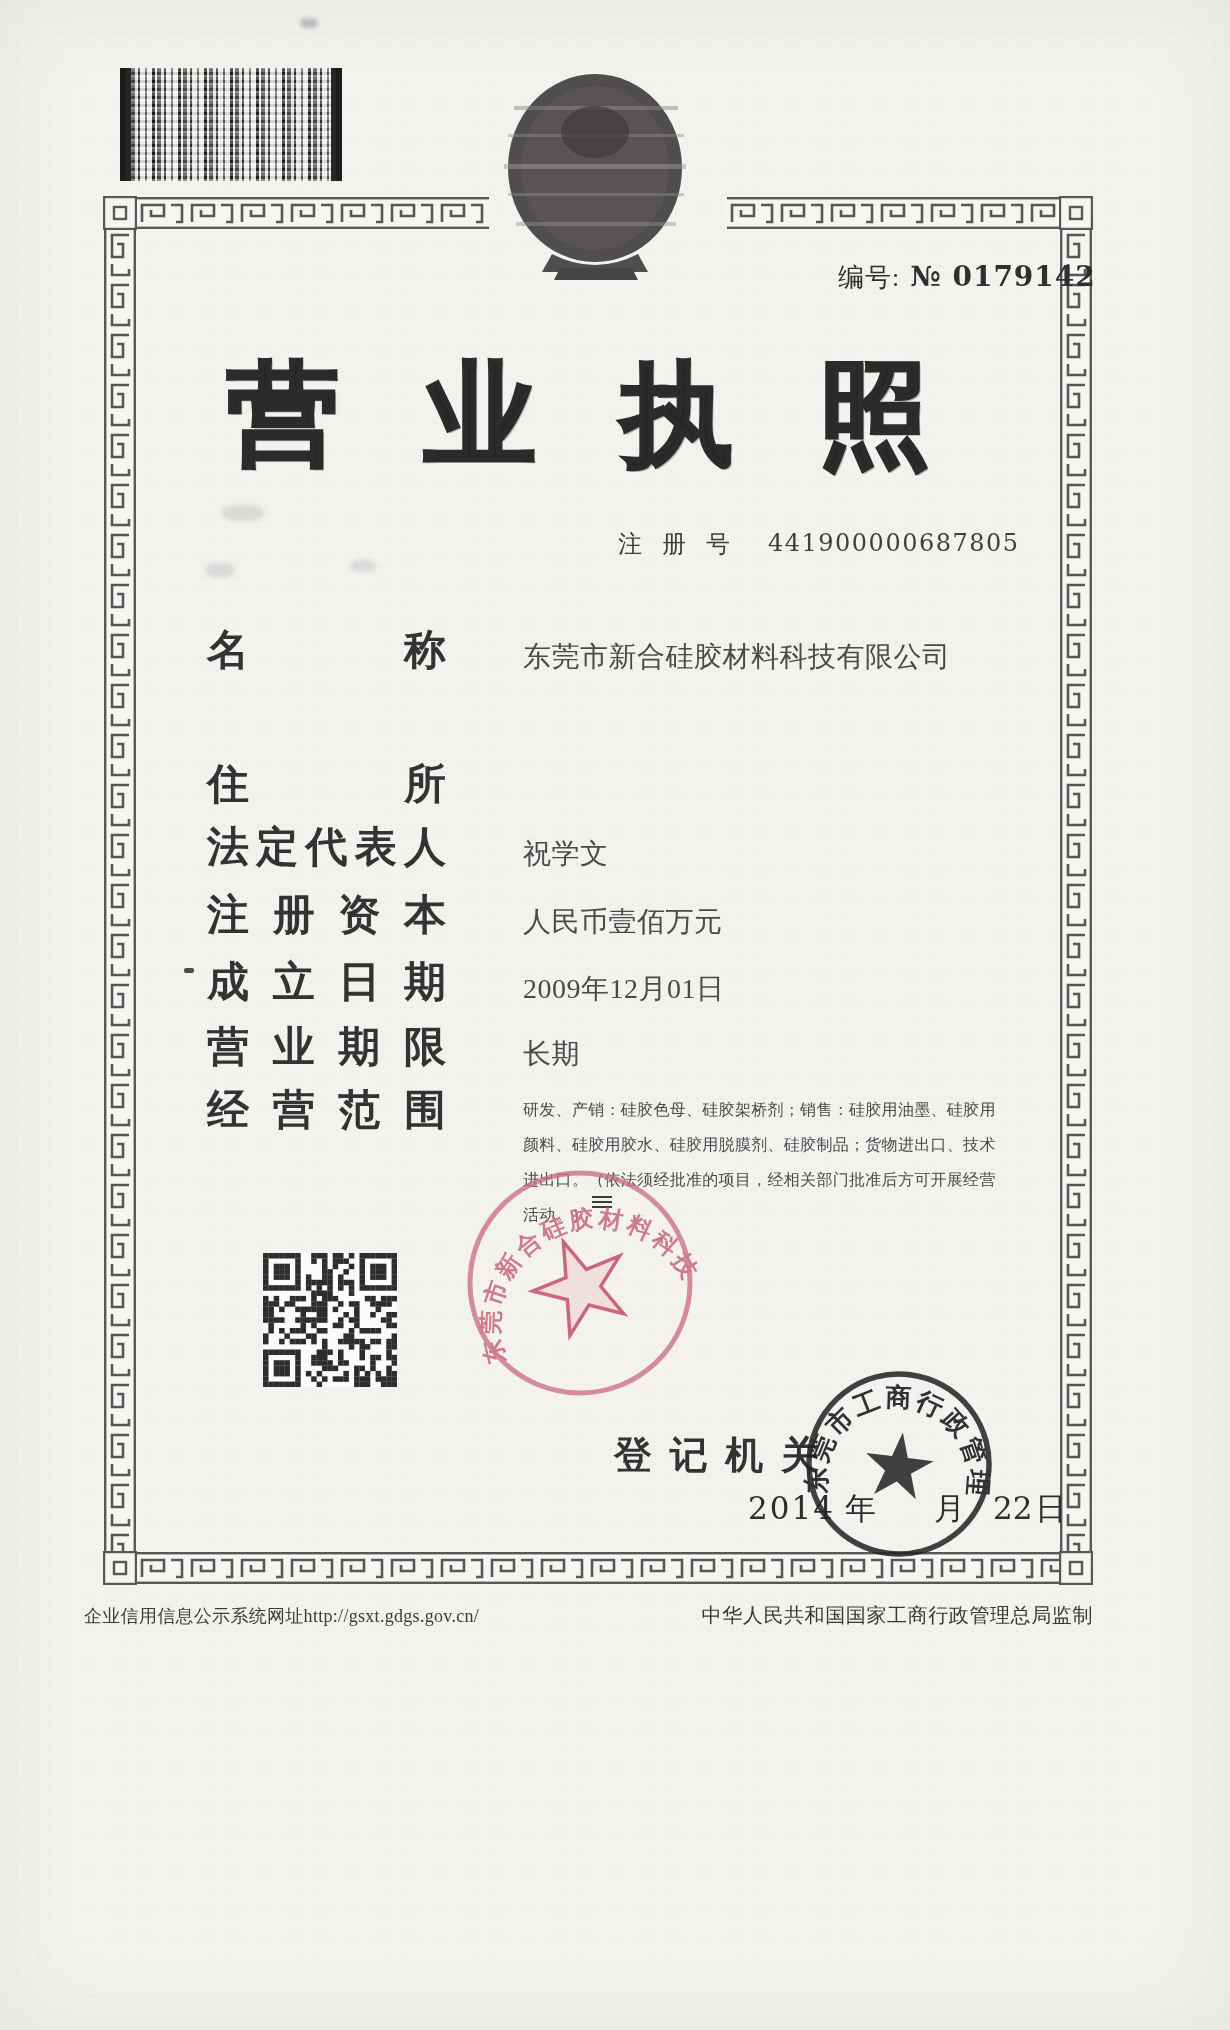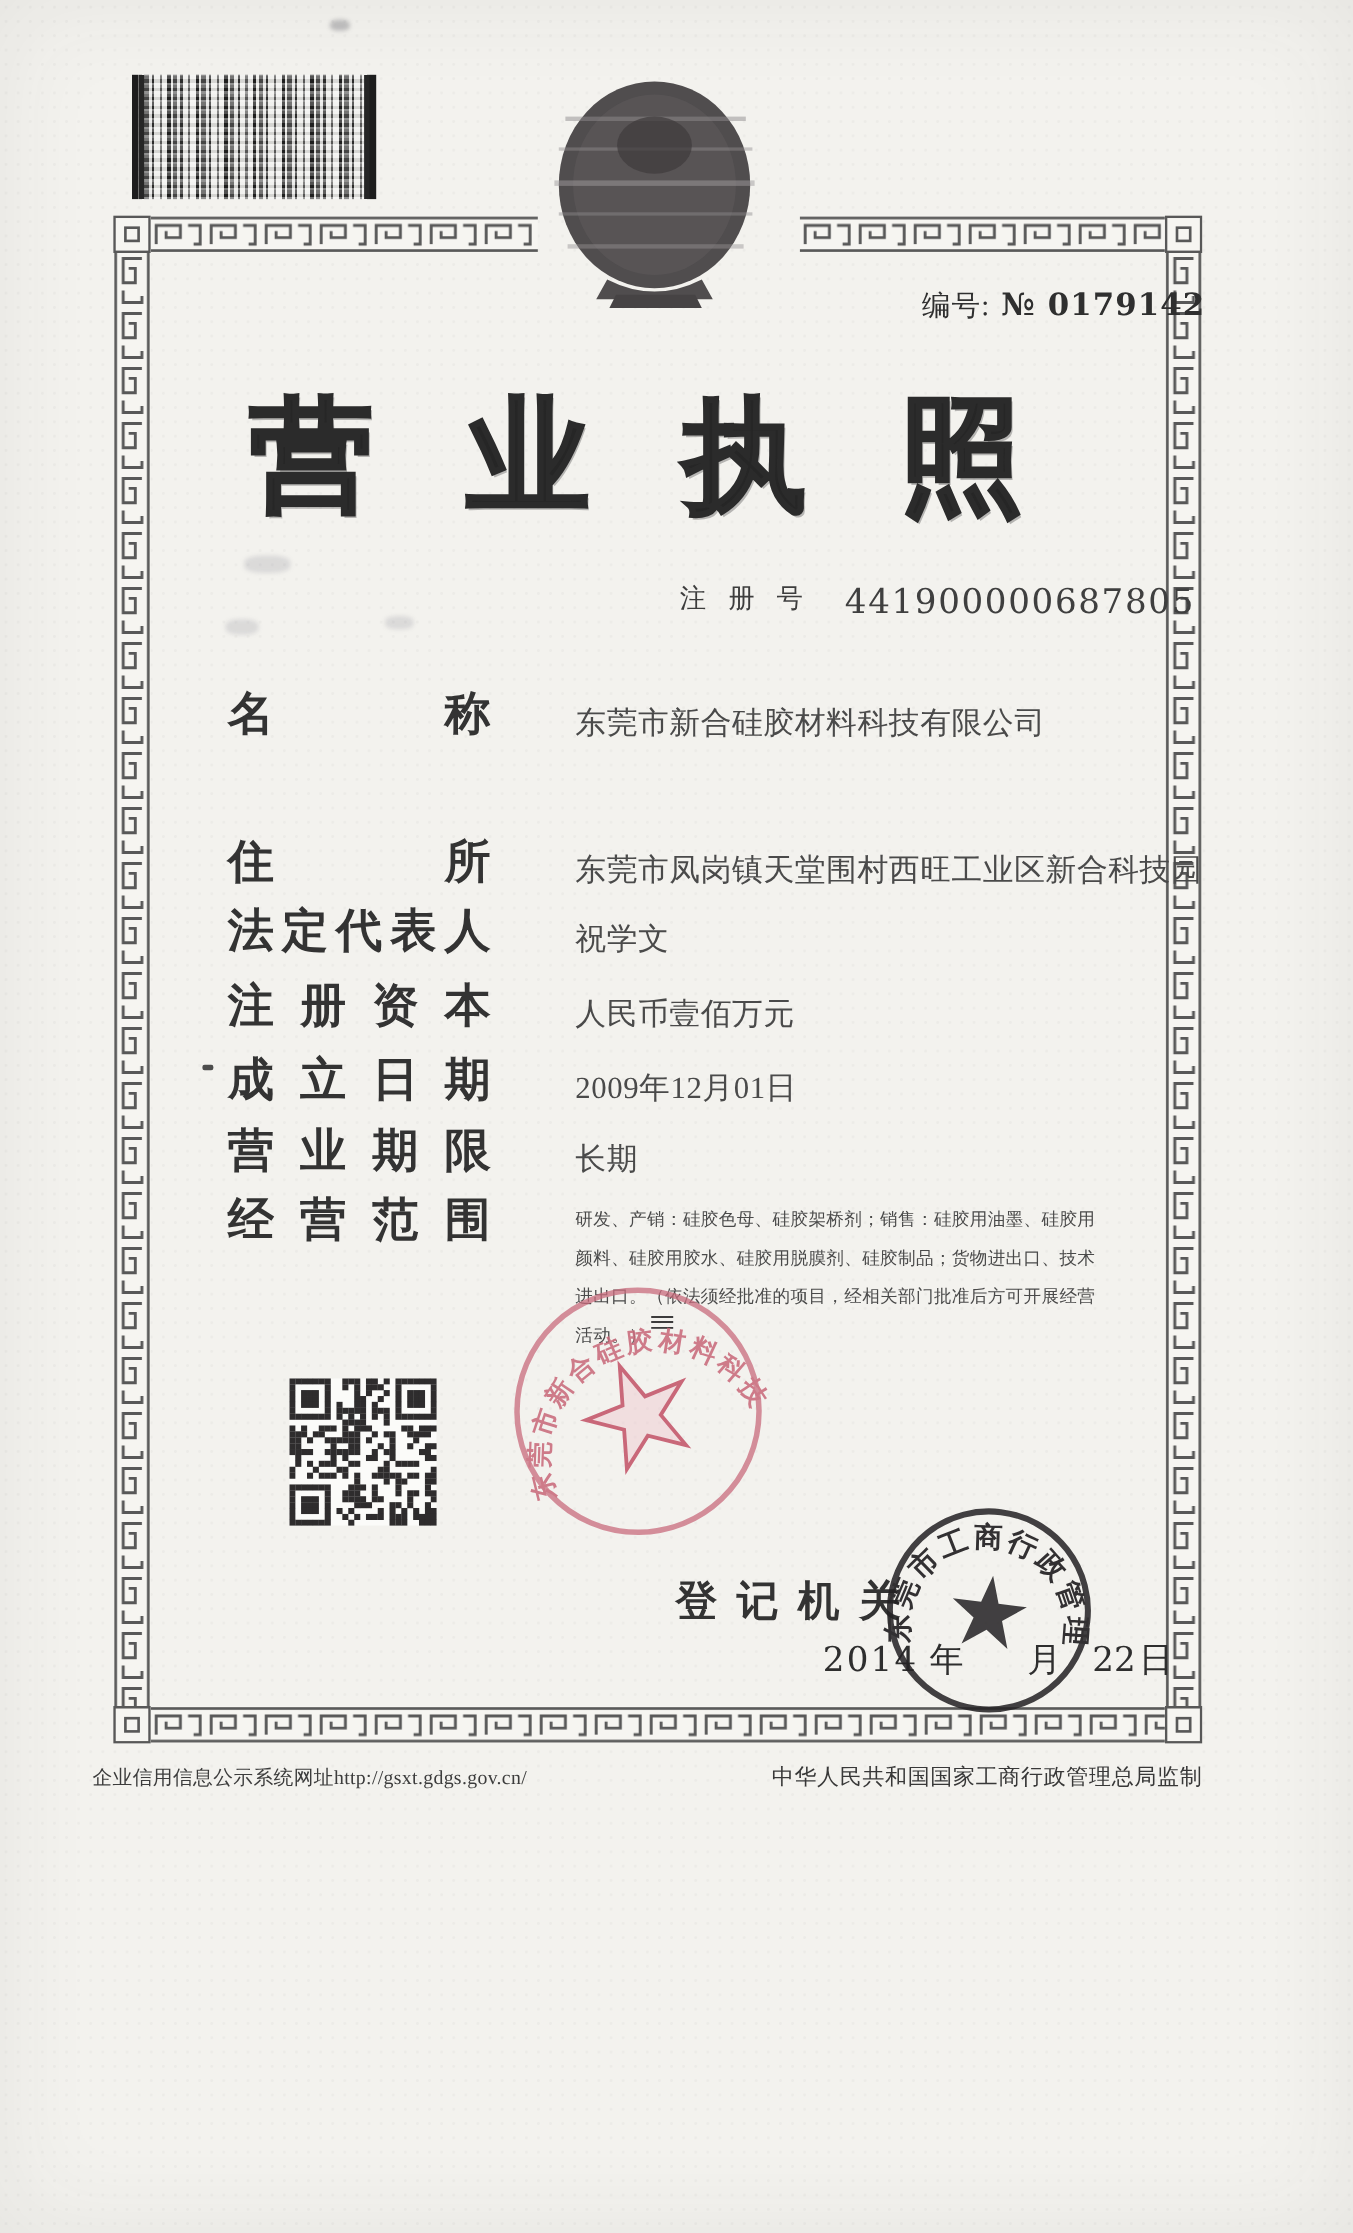--- a/index.html
+++ b/index.html
@@ -28,21 +28,21 @@
     letter-spacing:1px;white-space:nowrap;z-index:2;}
   .serial .no{font-weight:bold;font-size:28px;margin-left:10px;font-family:"DejaVu Serif",serif;}
 
   .title{position:absolute;left:103px;top:340px;width:990px;text-align:center;
     font-size:112px;font-weight:900;color:#262626;letter-spacing:85px;text-indent:46px;
     -webkit-text-stroke:2.5px #2b2b2b;text-shadow:2px 2px 0 rgba(70,70,70,.35);z-index:2;
     white-space:nowrap;}
 
   .regline{position:absolute;left:618px;top:528px;display:flex;align-items:flex-start;z-index:2;}
   .regline .rlabel{width:112px;font-size:24px;color:#3d3d3d;text-align:justify;text-align-last:justify;}
-  .regline .rvalue{margin-left:38px;margin-top:1px;font-size:31px;letter-spacing:1.5px;color:#3f3f3f;
+  .regline .rvalue{margin-left:38px;margin-top:1px;font-size:24px;letter-spacing:1.5px;color:#3f3f3f;
     font-family:"DejaVu Serif",serif;}
 
   .row{position:absolute;left:207px;width:880px;display:flex;align-items:flex-start;z-index:2;gap:44px;}
   .flabel{width:239px;flex:0 0 239px;font-size:42px;line-height:1.15;font-weight:700;color:#333;
     text-align:justify;text-align-last:justify;}
   .fvalue{margin-left:33px;margin-top:12px;font-size:28px;letter-spacing:.5px;color:#4a4a4a;white-space:nowrap;}
   .scopelines{margin-left:33px;margin-top:6px;font-size:16px;line-height:35px;color:#4a4a4a;
     letter-spacing:.3px;}
   .scopelines div{white-space:nowrap;}
 
@@ -195,21 +195,20 @@
     <div class="rlabel">注册号</div>
     <div class="rvalue">441900000687805</div>
   </div>
 
   <div class="row" style="top:626px">
     <div class="flabel">名称</div>
     <div class="fvalue">东莞市新合硅胶材料科技有限公司</div>
   </div>
   <div class="row" style="top:760px">
     <div class="flabel">住所</div>
-    <div class="fvalue">东莞市凤岗镇天堂围村西旺工业区新合科技园</div>
   </div>
   <div class="row" style="top:823px">
     <div class="flabel">法定代表人</div>
     <div class="fvalue">祝学文</div>
   </div>
   <div class="row" style="top:891px">
     <div class="flabel">注册资本</div>
     <div class="fvalue">人民币壹佰万元</div>
   </div>
   <div class="row" style="top:958px">

